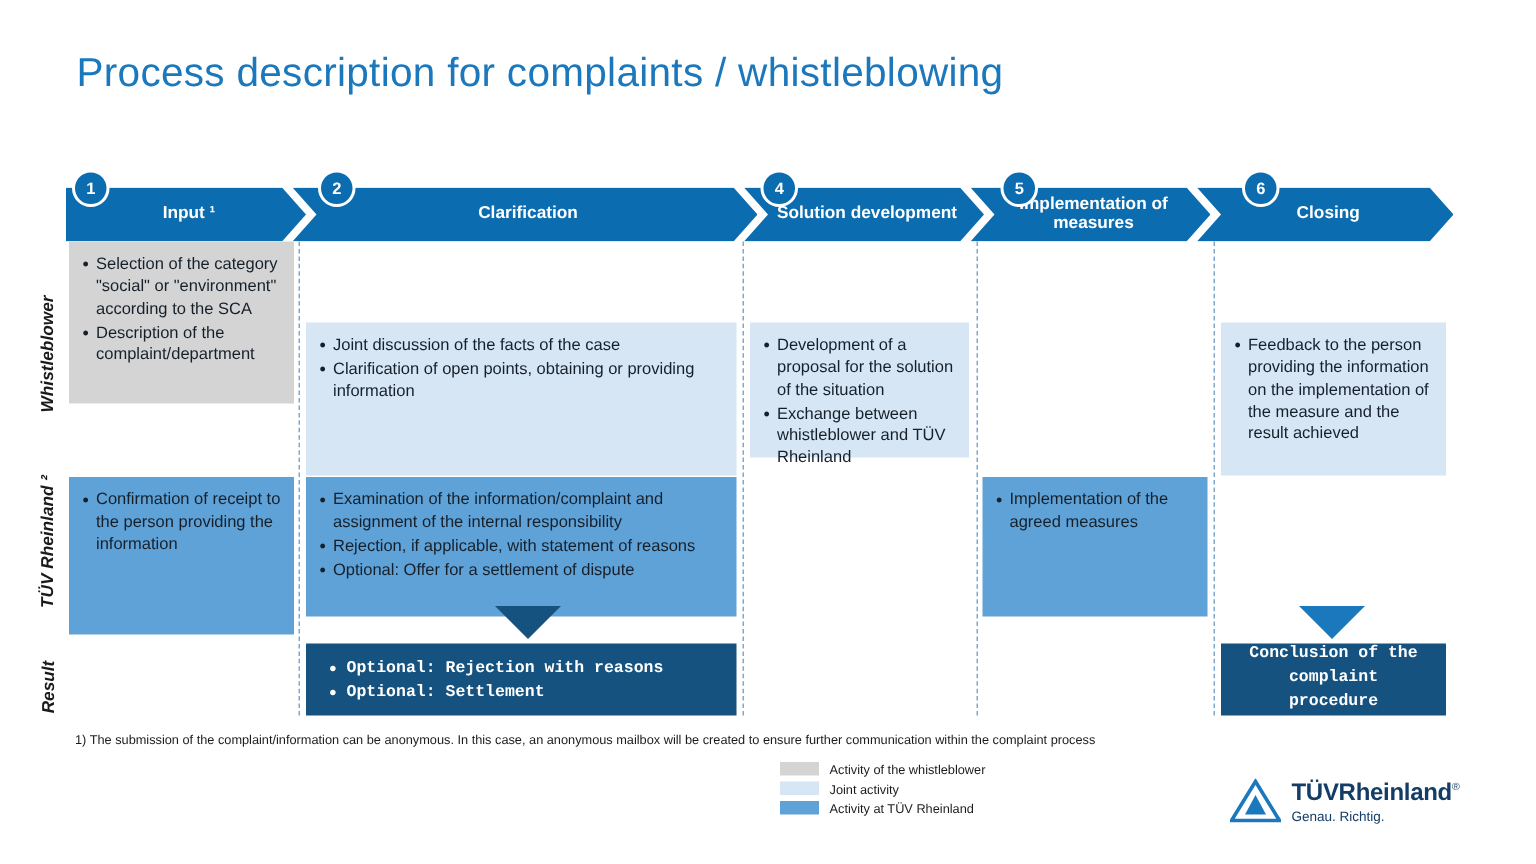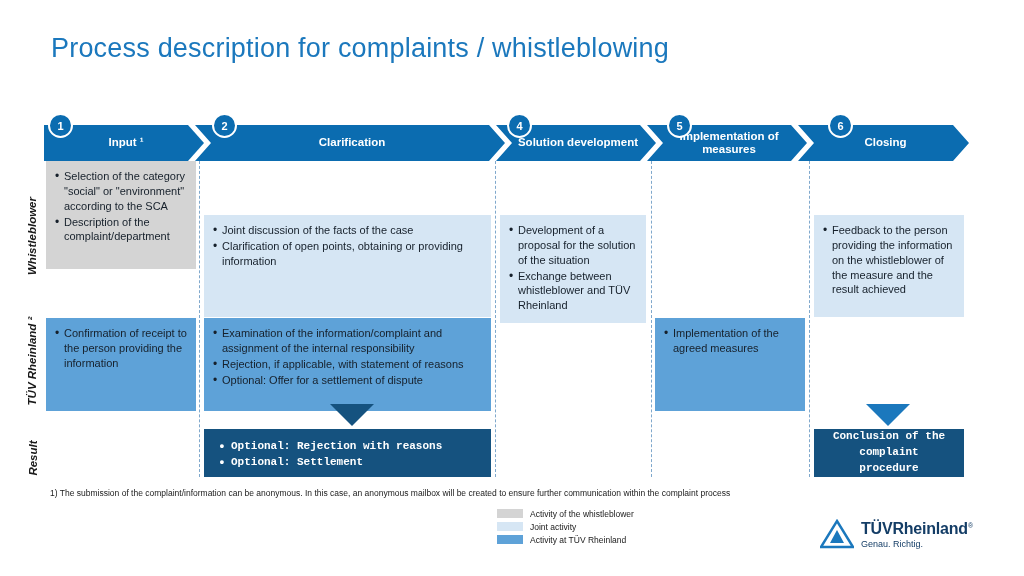--- a/index.html
+++ b/index.html
@@ -161,21 +161,21 @@
   
   .footnote {
     position: absolute;
     font-size: 8.5px;
     color: #1a1a1a;
     white-space: nowrap;
   }
 
   
   .legend { position: absolute; left: 497px; top: 508px; }
-  .legend-row { display: flex; align-items: center; height: 11px; margin-bottom: 2px; }
+  .legend-row { display: flex; align-items: flex-start; height: 11px; margin-bottom: 2px; margin-left: 23px; }
   .legend-swatch { width: 26px; height: 9px; margin-right: 7px; }
   .legend-text { font-size: 8.5px; color: #1a1a1a; white-space: nowrap; }
 
   
   .logo { position: absolute; left: 820px; top: 519px; display: flex; align-items: center; }
   .logo-mark { width: 34px; height: 30px; margin-right: 7px; }
   .logo-text1 { font-size: 16px; color: #143d66; font-weight: bold; letter-spacing: -0.2px; }
   .logo-text1 .thin { font-weight: bold; }
   .logo-reg { font-size: 7px; vertical-align: super; font-weight: normal; }
   .logo-text2 { font-size: 9px; color: #143d66; margin-top: 1px; }
@@ -217,34 +217,34 @@
     </ul>
   </div>
 
   <div class="box light" style="left:204px; top:215px; width:287px; height:102px;">
     <ul>
       <li>Joint discussion of the facts of the case</li>
       <li>Clarification of open points, obtaining or providing information</li>
     </ul>
   </div>
 
-  <div class="box light" style="left:500px; top:215px; width:146px; height:108px;">
+  <div class="box light" style="left:500px; top:215px; width:146px; height:90px;">
     <ul>
       <li>Development of a proposal for the solution of the situation</li>
       <li>Exchange between whistleblower and TÜV Rheinland</li>
     </ul>
   </div>
 
   <div class="box light" style="left:814px; top:215px; width:150px; height:102px;">
     <ul>
-      <li>Feedback to the person providing the information on the whistleblower of the measure and the result achieved</li>
-    </ul>
-  </div>
-
-  <div class="box mid" style="left:46px; top:318px; width:150px; height:93px;">
+      <li>Feedback to the person providing the information on the implementation of the measure and the result achieved</li>
+    </ul>
+  </div>
+
+  <div class="box mid" style="left:46px; top:318px; width:150px; height:105px;">
     <ul>
       <li>Confirmation of receipt to the person providing the information</li>
     </ul>
   </div>
 
   <div class="box mid" style="left:655px; top:318px; width:150px; height:93px;">
     <ul>
       <li>Implementation of the agreed measures</li>
     </ul>
   </div>

